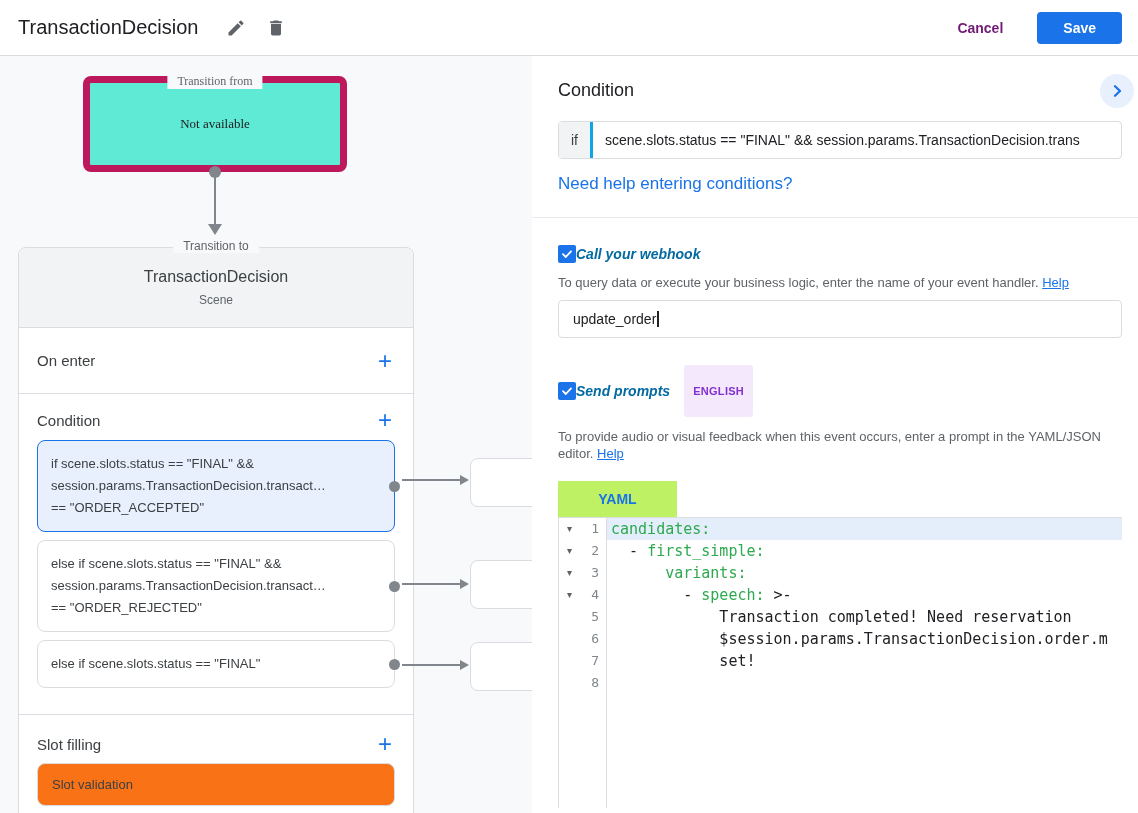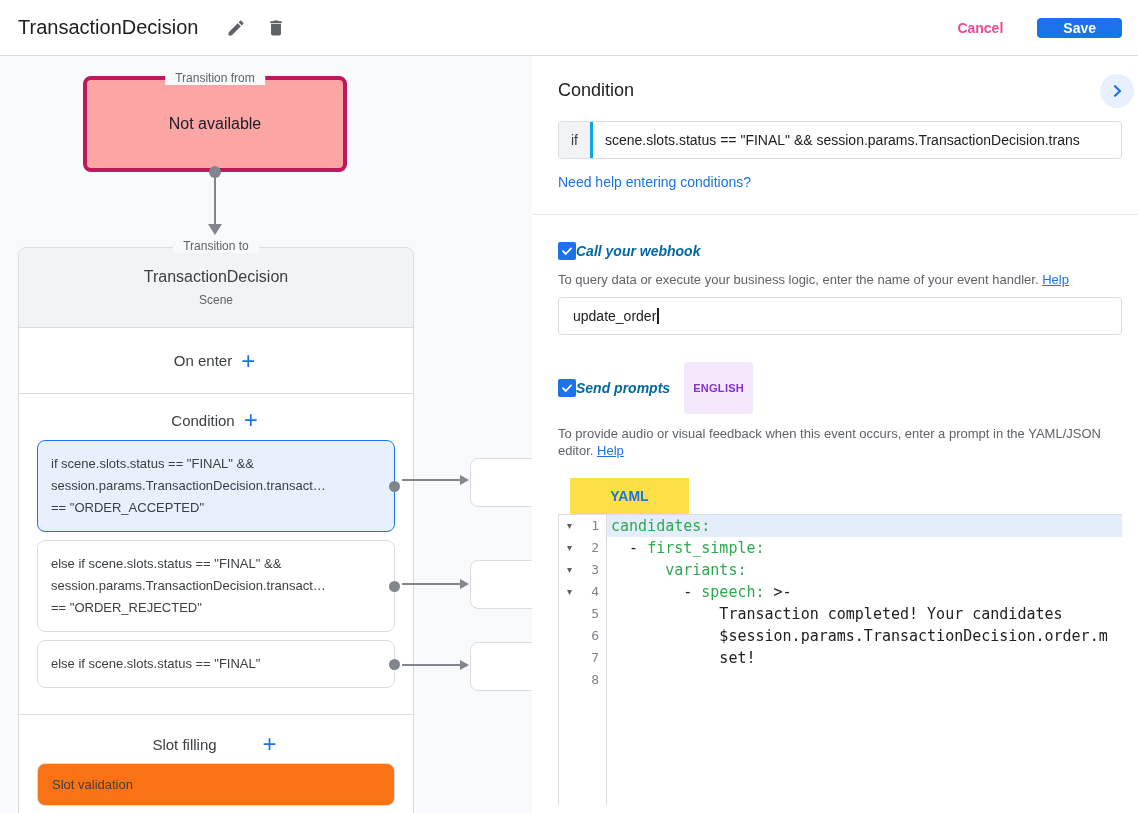--- a/index.html
+++ b/index.html
@@ -6,47 +6,47 @@
   html,body { width:1138px; height:813px; overflow:hidden; background:#fff;
     font-family:"Liberation Sans", sans-serif; color:#202124; }
 
   
   .topbar { height:56px; display:flex; align-items:center; padding:0 16px 0 18px;
     border-bottom:1px solid #dadce0; background:#fff; }
   .topbar h1 { font-size:20px; font-weight:400; color:#202124; margin-right:22px; }
   .icon-btn { width:32px; height:32px; border:none; background:transparent; cursor:pointer;
     display:flex; align-items:center; justify-content:center; margin-right:8px; }
   .spacer { flex:1; }
-  .cancel-link { color:#ec4899; font-size:14px; font-weight:600; margin-right:34px;
+  .cancel-link { color:#701a75; font-size:14px; font-weight:600; margin-right:34px;
     text-decoration:none; cursor:pointer; }
-  .save-btn { background:#1a73e8; color:#fff; border:none; border-radius:4px; height:20px;
+  .save-btn { background:#1a73e8; color:#fff; border:none; border-radius:4px; height:32px;
     padding:0 26px; font-size:14px; font-weight:600; cursor:pointer; font-family:inherit; }
 
   
   .left-panel { position:absolute; top:56px; left:0; width:532px; bottom:0;
     background:#f8f9fa; overflow:hidden; }
   .legend { position:absolute; top:-9px; left:50%; transform:translateX(-50%);
     background:#f8f9fa; padding:0 10px; font-size:12px; color:#5f6368; white-space:nowrap; }
   .tfrom-box { position:absolute; left:83px; top:20px; width:264px; height:96px;
-    background:#fca5a5; border:4px solid #be185d; border-radius:8px;
-    display:flex; align-items:center; justify-content:center; }
-  .tfrom-content { font-size:16px; color:#202124; }
+    background:#5eead4; border:7px solid #be185d; border-radius:8px;
+    display:flex; align-items:center; justify-content:center;font-family:Liberation Serif, serif; }
+  .tfrom-content { font-size:13px; color:#202124; }
   .flow-dot { position:absolute; width:12px; height:12px; border-radius:50%; background:#80868b; }
   .vline { position:absolute; left:214px; top:120px; width:2px; height:48px; background:#80868b; }
   .down-arrow { position:absolute; left:208px; top:168px; width:0; height:0;
     border-left:7px solid transparent; border-right:7px solid transparent; border-top:11px solid #80868b; }
 
   .tto { position:absolute; left:18px; top:191px; width:396px; height:640px;
     background:#fff; border:1px solid #dadce0; border-radius:8px 8px 0 0; }
   .tto-header { background:#f1f3f4; height:80px; border-bottom:1px solid #dadce0;
     border-radius:8px 8px 0 0; display:flex; flex-direction:column; align-items:center;
     justify-content:center; cursor:pointer; }
   .tto-title { font-size:16px; color:#3c4043; }
   .tto-sub { font-size:12px; color:#5f6368; margin-top:7px; }
-  .row-head { display:flex; align-items:center; justify-content:center;
+  .row-head { display:flex; align-items:center; justify-content:space-between;
     padding:0 12px 0 18px; }
   .row-head .sec-label { font-size:15px; color:#3c4043; }
   .plus-btn { border:none; background:transparent; color:#1a73e8; font-size:24px;
     font-weight:300; width:32px; height:32px; cursor:pointer; line-height:1; }
   .on-enter { height:66px; border-bottom:1px solid #dadce0; }
   .cond-head { height:46px; padding-top:6px; }
   .cond-section { border-bottom:1px solid #dadce0; padding-bottom:18px; }
   .cond-card { position:relative; margin:0 18px 8px 18px; background:#fff;
     border:1px solid #dadce0; border-radius:8px; padding:12px 13px; font-size:13px;
     line-height:22px; color:#3c4043; cursor:pointer; }
@@ -71,41 +71,41 @@
   .cond-heading-row h2 { font-size:18px; font-weight:400; color:#202124; }
   .circle-btn { position:absolute; right:-12px; top:18px; width:34px; height:34px;
     border-radius:50%; background:#e8f0fe; border:none; cursor:pointer;
     display:flex; align-items:center; justify-content:center; }
   .if-field { margin-top:20px; height:38px; display:flex; border:1px solid #dadce0;
     border-radius:4px; overflow:hidden; }
   .if-label { width:34px; background:#f1f3f4; border-right:3px solid #0ea5e9;
     display:flex; align-items:center; justify-content:center; font-size:14px; color:#3c4043; }
   .if-input { flex:1; display:flex; align-items:center; padding:0 12px; font-size:14px;
     color:#202124; white-space:nowrap; overflow:hidden; cursor:text; }
-  .help-link { display:inline-block; margin-top:15px; font-size:14px; color:#1a73e8;
+  .help-link { display:inline-block; margin-top:15px; font-size:17px; color:#1a73e8;
     text-decoration:none; cursor:pointer; }
   .divider { border-top:1px solid #e8eaed; margin-top:23px; }
 
   .met-heading { margin-top:33px; font-size:16px; font-weight:400; color:#202124; }
   .cb-row { display:flex; align-items:center; margin-top:27px; }
   .checkbox { width:18px; height:18px; background:#1a73e8; border-radius:2px; flex:none;
     display:flex; align-items:center; justify-content:center; cursor:pointer; }
   .cb-label { font-size:14px; font-weight:600; color:#0369a1; cursor:pointer;font-style:italic; }
   .badge { margin-left:14px; background:#f4e8fd; color:#8430ce; font-size:11px; font-weight:700;
     letter-spacing:.3px; padding:20px 9px; border-radius:3px; }
   .desc { margin-top:11px; font-size:13px; color:#5f6368; line-height:17px; max-width:564px; }
   .desc a { color:#1a73e8; text-decoration:underline; cursor:pointer; }
   .text-input { margin-top:9px; height:38px; border:1px solid #dadce0; border-radius:4px;
     display:flex; align-items:center; padding:0 14px; font-size:14px; color:#202124; cursor:text; }
   .caret { display:inline-block; width:1.5px; height:16px; background:#202124; margin-left:1px; }
 
   .tabs { margin-top:19px; display:flex; border-bottom:1px solid #dadce0; }
   .tab { width:119px; height:36px; display:flex; align-items:center; justify-content:center;
     font-size:14px; font-weight:600; color:#5f6368; cursor:pointer; }
-  .tab.active { background:#fde047; color:#1a73e8;margin-left:12px; }
+  .tab.active { background:#bef264; color:#1a73e8; }
 
   .editor { border-left:1px solid #dadce0; position:relative; height:290px; overflow:hidden; }
   .editor::before { content:""; position:absolute; left:47px; top:0; bottom:0; width:1px;
     background:#dadce0; }
   .ed-row { display:flex; height:22px; align-items:stretch; }
   .fold { width:21px; text-align:center; font-size:10px; color:#616161; line-height:22px;
     cursor:pointer; }
   .lnum { width:26px; text-align:right; padding-right:7px; font-family:"DejaVu Sans Mono",monospace;
     font-size:13px; color:#80868b; line-height:22px; }
   .code { flex:1; font-family:"DejaVu Sans Mono",monospace; font-size:15px; line-height:22px;
@@ -274,21 +274,21 @@
           <span class="code"><span>      </span><span class="key">variants:</span></span>
         </div>
         <div class="ed-row">
           <span class="fold">▾</span>
           <span class="lnum">4</span>
           <span class="code"><span>        - </span><span class="key">speech:</span><span> &gt;-</span></span>
         </div>
         <div class="ed-row">
           <span class="fold"></span>
           <span class="lnum">5</span>
-          <span class="code"><span>            Transaction completed! Your candidates</span></span>
+          <span class="code"><span>            Transaction completed! Need reservation</span></span>
         </div>
         <div class="ed-row">
           <span class="fold"></span>
           <span class="lnum">6</span>
           <span class="code"><span>            $session.params.TransactionDecision.order.m</span></span>
         </div>
         <div class="ed-row">
           <span class="fold"></span>
           <span class="lnum">7</span>
           <span class="code"><span>            set!</span></span>

